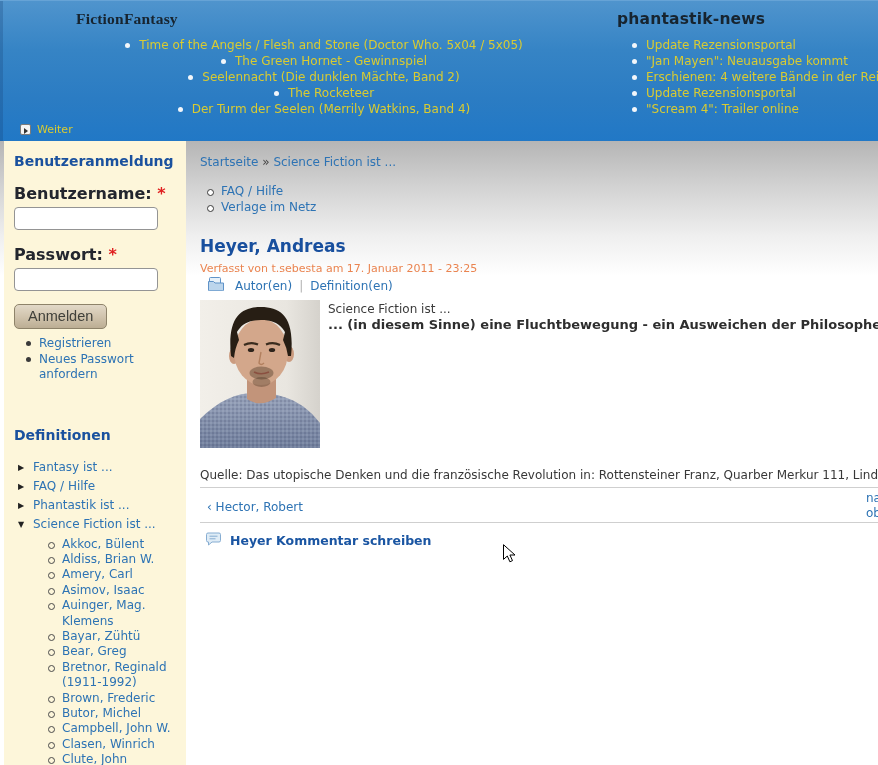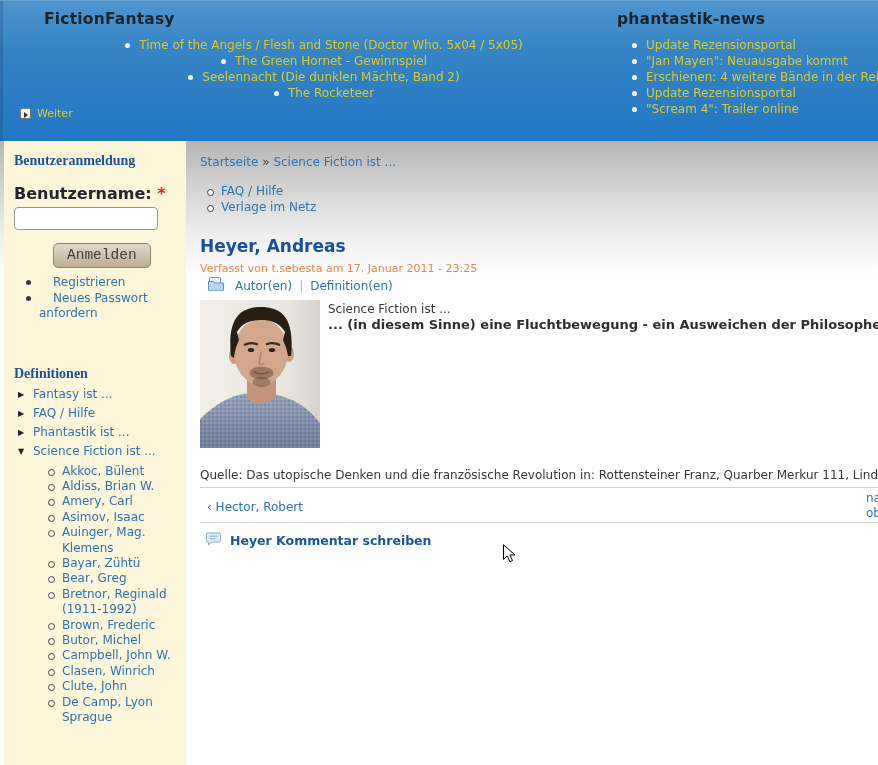--- a/index.html
+++ b/index.html
@@ -14,21 +14,21 @@
   .site-header {
     height:141px; width:1200px; position:relative;
     background:linear-gradient(180deg,#4f94cd 0%,#3684c5 35%,#2b7cc3 70%,#2178c6 100%);
     border-top:1px solid #66a3d6;
     box-shadow:inset 3px 0 0 rgba(20,60,110,0.25);
   }
   .hcols { display:flex; }
   .hcol-left { width:617px; padding:9px 0 0 20px; }
   .hcol-right { width:520px; padding:9px 0 0 0; }
   .hcol h1 { font-size:15.5px; font-weight:bold; color:#17242f; letter-spacing:0.2px; }
-  .hcol-left h1 { margin-left:24px; }
+  .hcol-left h1 { margin-left:56px;font-family:Liberation Serif, serif; }
   .hlist { list-style:none; margin-top:9px; }
   .hcol-left .hlist { padding-left:11px;text-align:center; }
   .hcol-right .hlist { padding-left:15px; }
   .hlist li { line-height:16px; white-space:nowrap; }
   .hlist li::before {
     content:""; display:inline-block; width:5px; height:5px; border-radius:50%;
     background:#f2f6fa; margin:0 9px 1px 0; vertical-align:middle;
   }
   .hlist a { color:#d9cb32; text-decoration:none; }
   .weiter-row { text-align:left; margin:5px 14px 0 0; }
@@ -47,44 +47,44 @@
   .below {
     position:relative; width:1200px; height:624px;
     background:linear-gradient(180deg,#b5b5b5 0px,#d2d2d2 45px,#efefef 95px,#ffffff 135px);
   }
 
   
   .sidebar {
     position:absolute; left:4px; top:0; width:182px; height:624px;
     background:#fdf6da; padding:12px 10px 0 10px; overflow:hidden;
   }
-  .box-title { font-size:14px; font-weight:bold; color:#1a519e;font-family:Liberation Serif, serif; }
+  .box-title { font-size:14px; font-weight:bold; color:#1a519e; }
   .form-item { margin-top:15px; }
   .form-item label { font-size:16px; font-weight:bold; color:#23262e; }
   .req { color:#e02020; font-weight:bold; }
   .text-input {
     display:block; margin-top:4px; width:144px; height:23px;
     border:1px solid #949494; border-radius:4px; background:#fff; padding:0 5px;
     font-family:inherit; font-size:12px; color:#333;
   }
   .submit-btn {
-    margin-top:13px; font-family:Liberation Mono, monospace; font-size:14.5px; color:#40403a;
+    margin-top:13px; font-family:Liberation Sans, sans-serif; font-size:14.5px; color:#40403a;
     background:linear-gradient(180deg,#e2d9c8 0%,#cfc2ab 55%,#bcae94 100%);
-    border:1px solid #8e836a; border-radius:5px; padding:3px 13px 4px 13px; cursor:pointer;margin-left:39px;
+    border:1px solid #8e836a; border-radius:5px; padding:3px 13px 4px 13px; cursor:pointer;
   }
   .login-links { list-style:none; margin:7px 0 0 12px; }
   .login-links li { line-height:15.5px; padding-left:13px; position:relative; width:130px; }
   .login-links li::before {
     content:""; position:absolute; left:0; top:5px; width:5px; height:5px;
     border-radius:50%; background:#3a3a3a;
   }
-  .login-links a { color:#2d73b4; text-decoration:none;margin-left:14px; }
+  .login-links a { color:#2d73b4; text-decoration:none; }
 
   .def-block { margin-top:44px; }
-  .def-tree { list-style:none; margin-top:6px; padding-left:4px; }
+  .def-tree { list-style:none; margin-top:18px; padding-left:4px; }
   .def-tree > li { margin-bottom:6px; line-height:13px; white-space:nowrap; }
   .tree-arrow { display:inline-block; width:15px; font-size:8px; color:#222; vertical-align:1px; }
   .def-tree a { color:#2d73b4; text-decoration:none; }
   .author-list { list-style:none; padding-left:34px; margin-top:1px; }
   .author-list li { position:relative; padding-left:14px; width:139px; line-height:15.4px; }
   .author-list li::before {
     content:""; position:absolute; left:0; top:5px; width:5px; height:5px;
     border-radius:50%; border:1px solid #4a4a4a; background:#fdf6da;
   }
   .author-list a { color:#2d73b4; text-decoration:none; }
@@ -140,20 +140,21 @@
         <ul class="hlist">
 
             <li><a href="#">Time of the Angels / Flesh and Stone (Doctor Who. 5x04 / 5x05)</a></li>
 
             <li><a href="#">The Green Hornet - Gewinnspiel</a></li>
 
             <li><a href="#">Seelennacht (Die dunklen Mächte, Band 2)</a></li>
 
             <li><a href="#">The Rocketeer</a></li>
 
+            <li><a href="#">Der Turm der Seelen (Merrily Watkins, Band 4)</a></li>
           </ul>
         <div class="weiter-row">
           <a href="#" class="weiter-link"><span class="fwd-box"></span><span>Weiter</span></a>
         </div>
       </div>
       <div class="hcol hcol-right">
         <h1>phantastik-news</h1>
         <ul class="hlist">
 
             <li><a href="#">Update Rezensionsportal</a></li>
@@ -171,20 +172,24 @@
   </div>
 
   <div class="below">
 
     <aside class="sidebar">
       <div class="login-block">
         <h2 class="box-title">Benutzeranmeldung</h2>
         <div class="form-item">
           <label><span>Benutzername:</span> <span class="req">*</span></label>
           <input type="text" class="text-input" value="" style="">
+        </div>
+        <div class="form-item">
+          <label><span>Passwort:</span> <span class="req">*</span></label>
+          <input type="password" class="text-input" value="" style="">
         </div>
         <button class="submit-btn">Anmelden</button>
         <ul class="login-links">
 
             <li><a href="#">Registrieren</a></li>
 
             <li><a href="#">Neues Passwort anfordern</a></li>
           </ul>
       </div>
 

